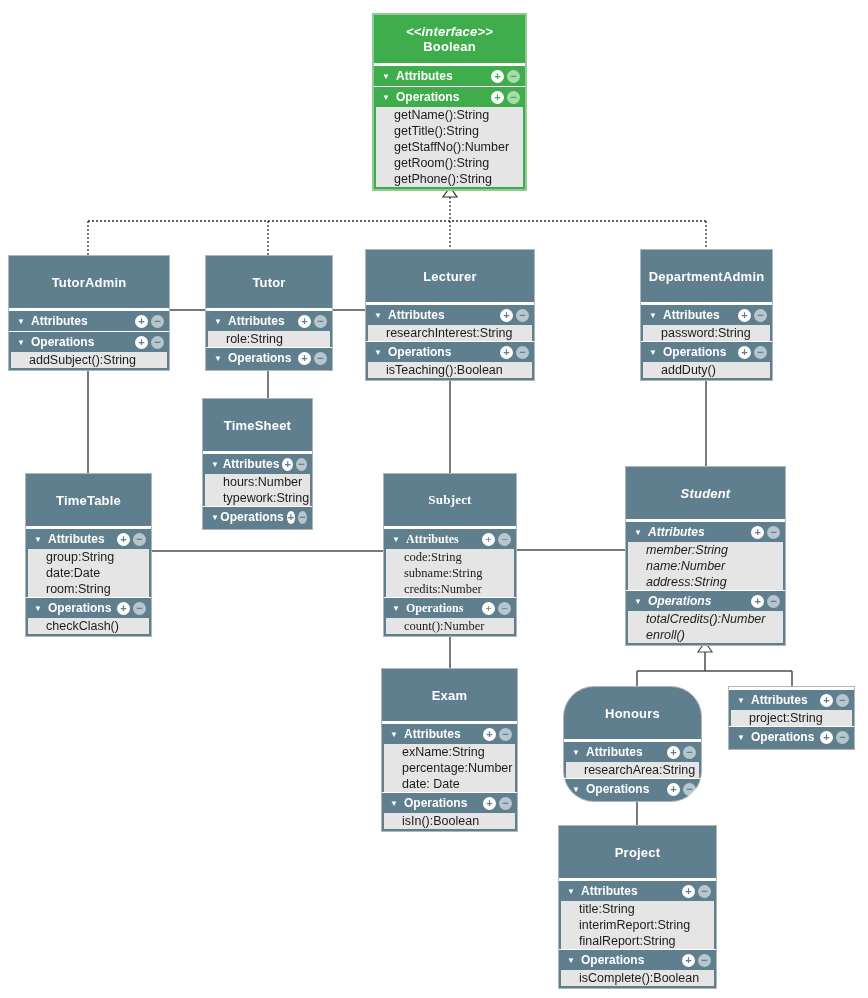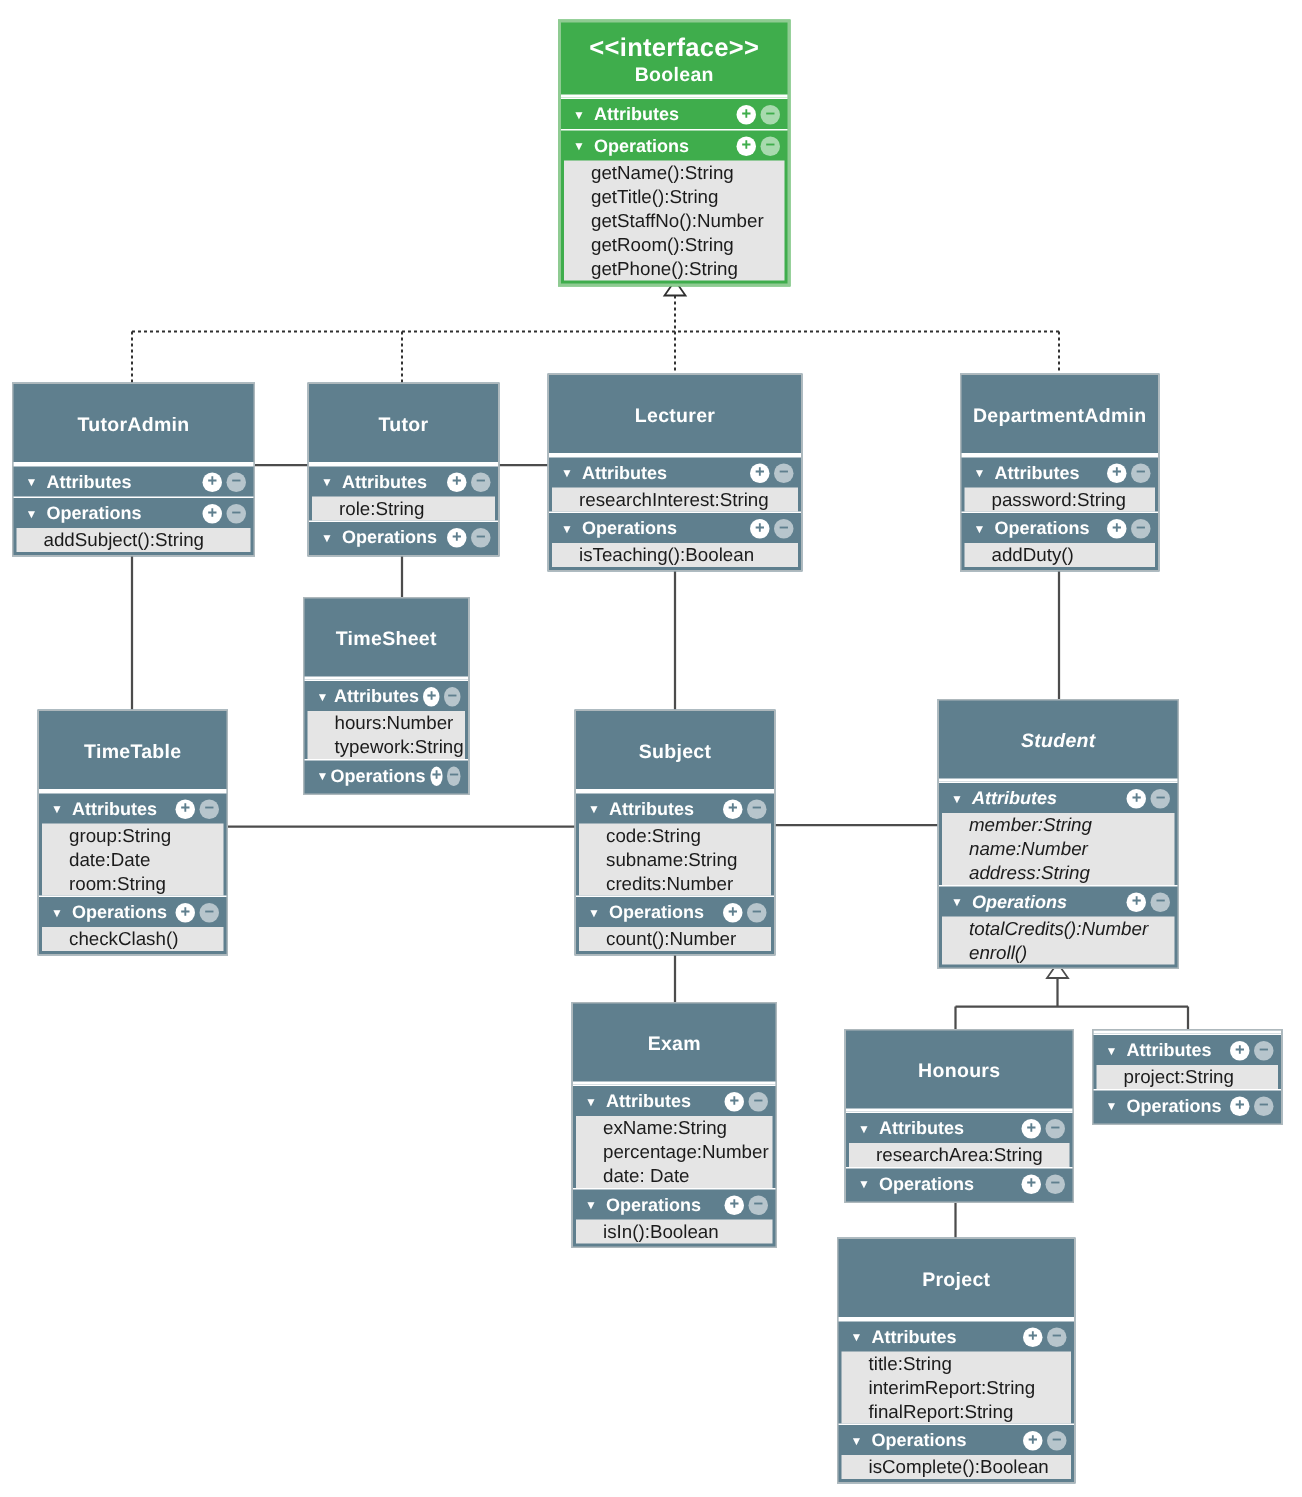--- a/index.html
+++ b/index.html
@@ -3,21 +3,21 @@
 <meta charset="utf-8">
 <style>
   html,body{margin:0;padding:0;background:#ffffff;}
   body{font-family:"Liberation Sans","DejaVu Sans",sans-serif;}
   #canvas{position:relative;width:868px;height:998px;background:#ffffff;overflow:hidden;}
   #edges{position:absolute;left:0;top:0;width:868px;height:998px;}
   .uml-class{position:absolute;box-sizing:border-box;border:1px solid #aeb8bc;background:#5f7f8e;padding-bottom:2px;cursor:default;}
   .uml-class.interface{border:2px solid #8fcb92;background:#3fad4c;}
   .cls-header{color:#fff;text-align:center;display:flex;flex-direction:column;justify-content:center;height:52px;font-weight:bold;font-size:13px;letter-spacing:.2px;}
   .interface .cls-header{height:48px;}
-  .stereotype{font-size:17px;font-weight:bold;}
+  .stereotype{font-style:italic;font-size:13px;font-weight:bold;}
   .separator{height:2px;background:#ffffff;}
   .section{display:flex;align-items:center;height:20px;color:#fff;font-size:12px;font-weight:bold;padding:0 5px 0 8px;border-top:1px solid #ffffff;}
   .collapse{font-size:8px;width:14px;color:#fff;}
   .sec-label{flex:1;text-align:left;}
   .icon-btn{width:13px;height:13px;border-radius:50%;background:#fff;color:#5f7f8e;font-size:11px;line-height:13px;text-align:center;font-weight:bold;margin-left:3px;}
   .icon-btn.minus{background:rgba(255,255,255,0.55);}
   .interface .icon-btn{color:#3fad4c;}
   .items{margin:0 2px;background:#e5e5e5;}
   .item{font-size:12.5px;color:#1b1b1b;padding:0 4px 0 18px;height:16px;line-height:16px;white-space:nowrap;overflow:hidden;}
 </style>
@@ -205,21 +205,21 @@
       <div class="section">
         <span class="collapse">▼</span>
         <span class="sec-label">Operations</span>
         <span class="icon-btn">+</span>
         <span class="icon-btn minus">−</span>
       </div>
       <div class="items">
         <div class="item">checkClash()</div>
       </div>
     </div>
-    <div class="uml-class" style="left: 383px; top: 473px; width: 134px;">
+    <div class="uml-class" style="left: 383px; top: 473px; width: 134px; font-family: Liberation Serif, serif;">
       <div class="cls-header">
         <span>Subject</span>
       </div>
       <div class="separator"></div>
       <div class="section">
         <span class="collapse">▼</span>
         <span class="sec-label">Attributes</span>
         <span class="icon-btn">+</span>
         <span class="icon-btn minus">−</span>
       </div>
@@ -284,21 +284,21 @@
       <div class="section">
         <span class="collapse">▼</span>
         <span class="sec-label">Operations</span>
         <span class="icon-btn">+</span>
         <span class="icon-btn minus">−</span>
       </div>
       <div class="items">
         <div class="item">isIn():Boolean</div>
       </div>
     </div>
-    <div class="uml-class" style="left: 563px; top: 686px; width: 153px;">
+    <div class="uml-class" style="left: 563px; top: 686px; width: 139px; border-radius: 31px;">
       <div class="cls-header">
         <span>Honours</span>
       </div>
       <div class="separator"></div>
       <div class="section">
         <span class="collapse">▼</span>
         <span class="sec-label">Attributes</span>
         <span class="icon-btn">+</span>
         <span class="icon-btn minus">−</span>
       </div>

